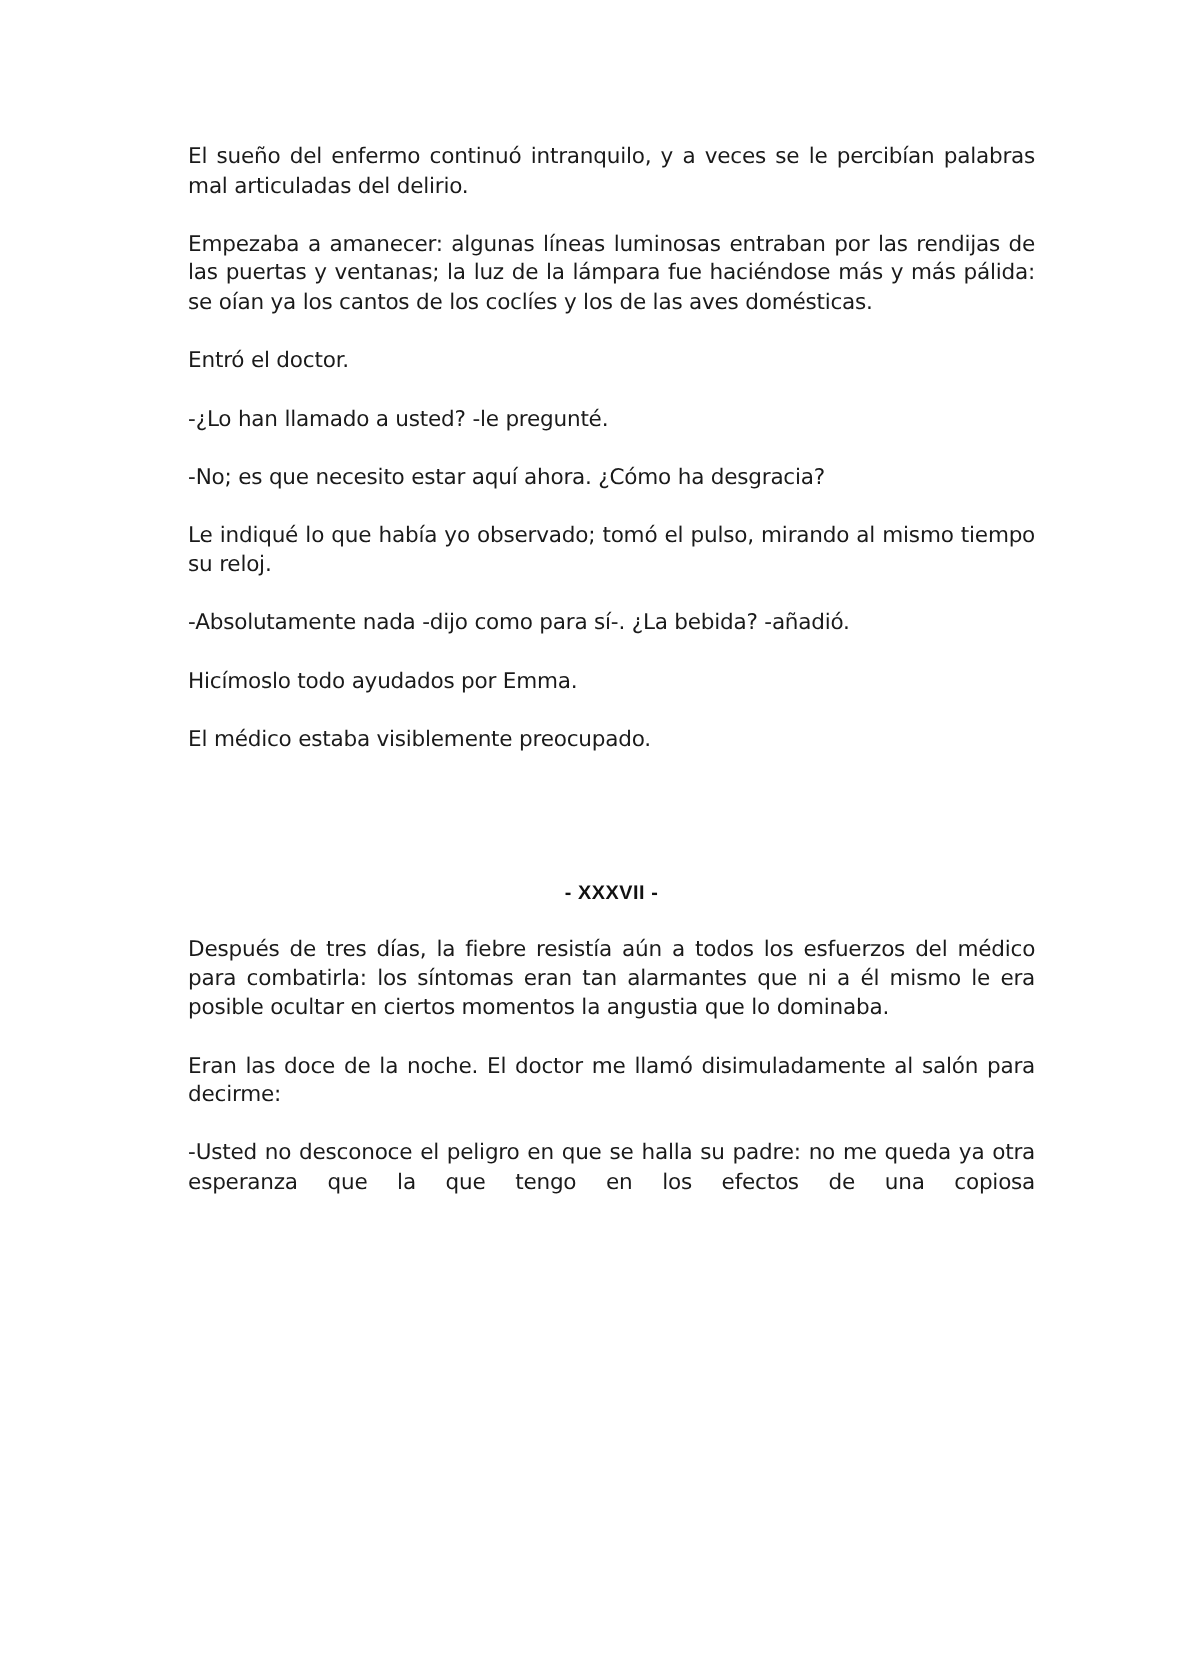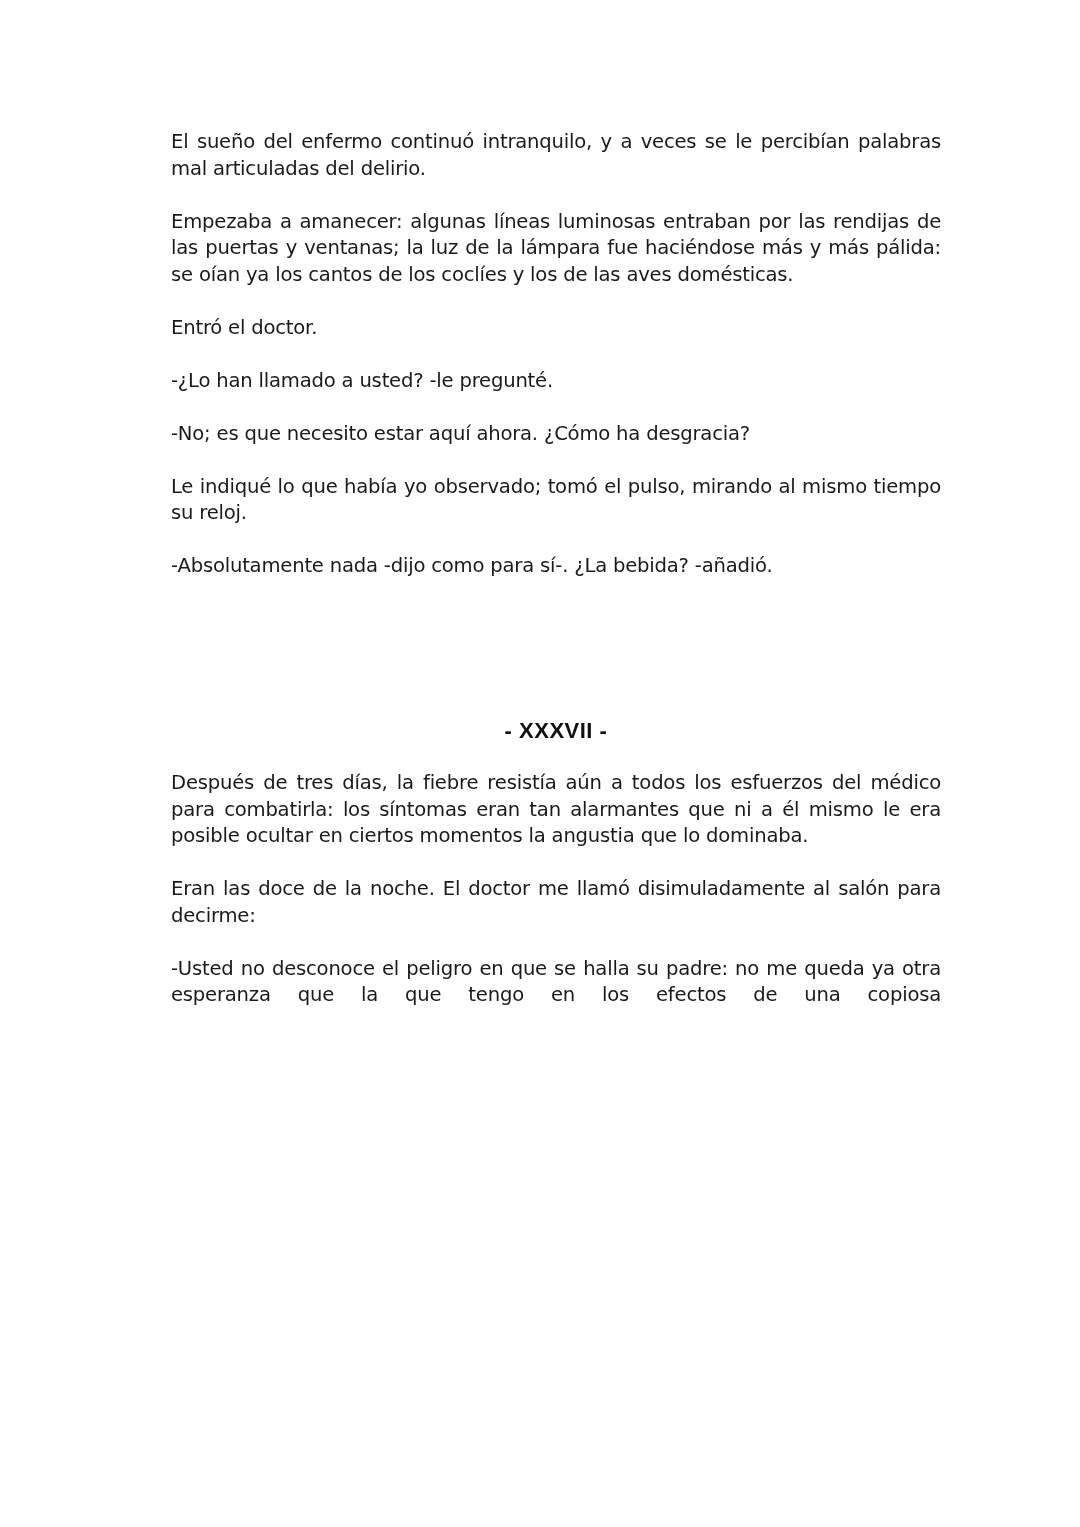--- a/index.html
+++ b/index.html
@@ -29,40 +29,42 @@
       margin: 0 0 26.5px 0;
       text-align: justify;
       text-align-last: left;
     }
     .para.single { text-align: right; }
     .chapter-spacer { height: 110px; }
     .chapter-title {
       text-align: center;
       font-family: "Liberation Sans", sans-serif;
       font-weight: bold;
-      font-size: 22px;
+      font-size: 18px;
       line-height: 30px;
       margin: 0 0 24px 0;
       color: #111111;
       letter-spacing: 0.5px;
     }
     .para.last { margin-bottom: 0; }
   </style>
 </head>
 <body>
 
 <div class="page">
   <div>
     <p class="para">El sueño del enfermo continuó intranquilo, y a veces se le percibían palabras mal articuladas del delirio.</p>
     <p class="para">Empezaba a amanecer: algunas líneas luminosas entraban por las rendijas de las puertas y ventanas; la luz de la lámpara fue haciéndose más y más pálida: se oían ya los cantos de los coclíes y los de las aves domésticas.</p>
     <p class="para single">Entró el doctor.</p>
     <p class="para single">-¿Lo han llamado a usted? -le pregunté.</p>
     <p class="para single">-No; es que necesito estar aquí ahora. ¿Cómo ha desgracia?</p>
     <p class="para">Le indiqué lo que había yo observado; tomó el pulso, mirando al mismo tiempo su reloj.</p>
     <p class="para single">-Absolutamente nada -dijo como para sí-. ¿La bebida? -añadió.</p>
+    <p class="para single">Hicímoslo todo ayudados por Emma.</p>
+    <p class="para single last">El médico estaba visiblemente preocupado.</p>
   </div>
 
   <div class="chapter-spacer"></div>
 
   <div>
     <h2 class="chapter-title">- XXXVII -</h2>
     <p class="para">Después de tres días, la fiebre resistía aún a todos los esfuerzos del médico para combatirla: los síntomas eran tan alarmantes que ni a él mismo le era posible ocultar en ciertos momentos la angustia que lo dominaba.</p>
     <p class="para">Eran las doce de la noche. El doctor me llamó disimuladamente al salón para decirme:</p>
     <p class="para last" style="text-align-last: justify;">-Usted no desconoce el peligro en que se halla su padre: no me queda ya otra esperanza que la que tengo en los efectos de una copiosa</p>
   </div>

